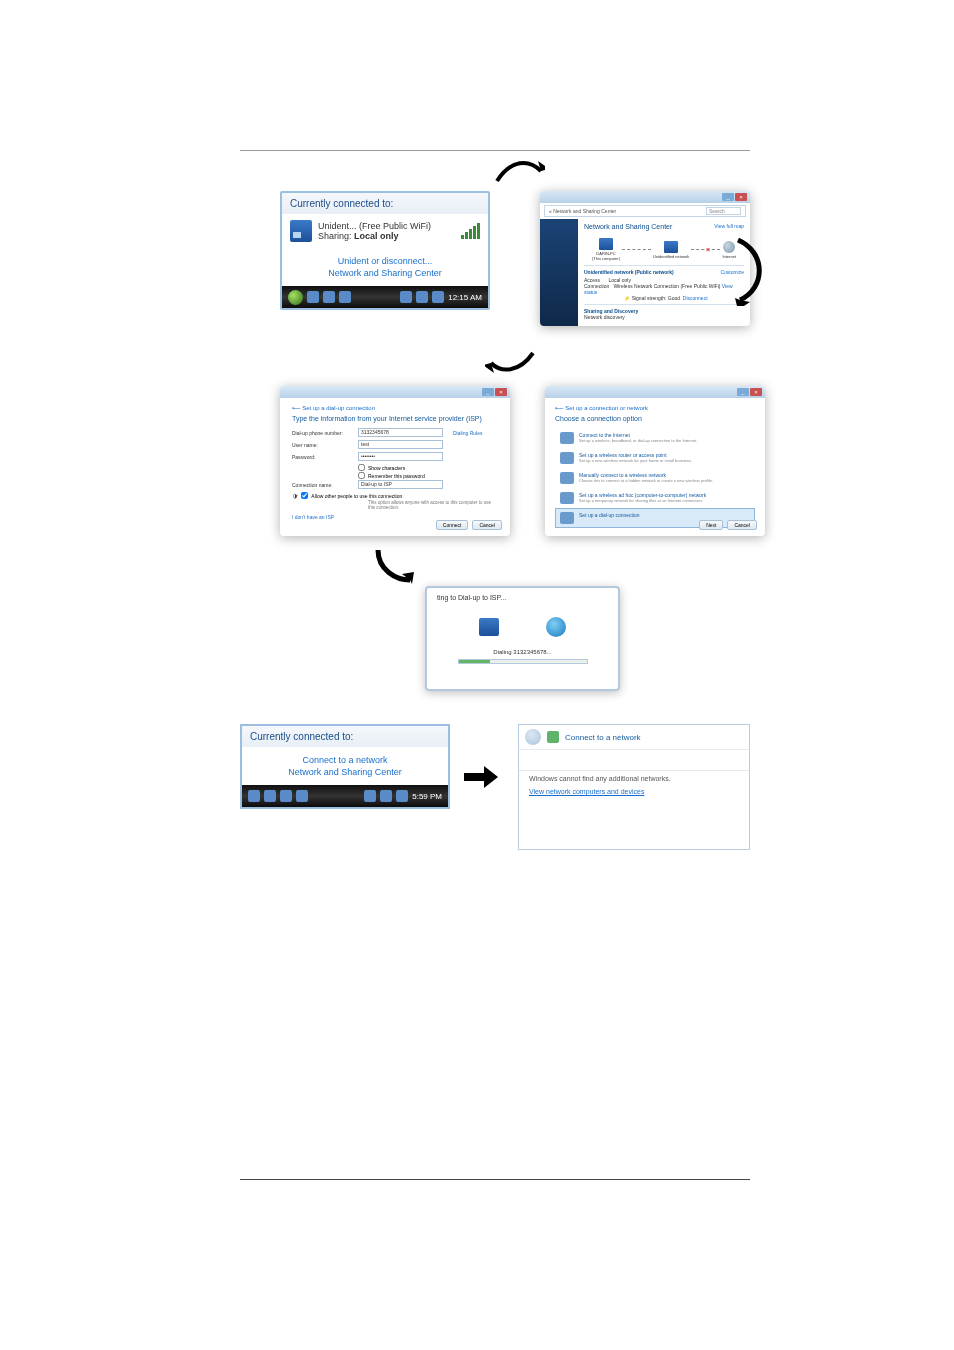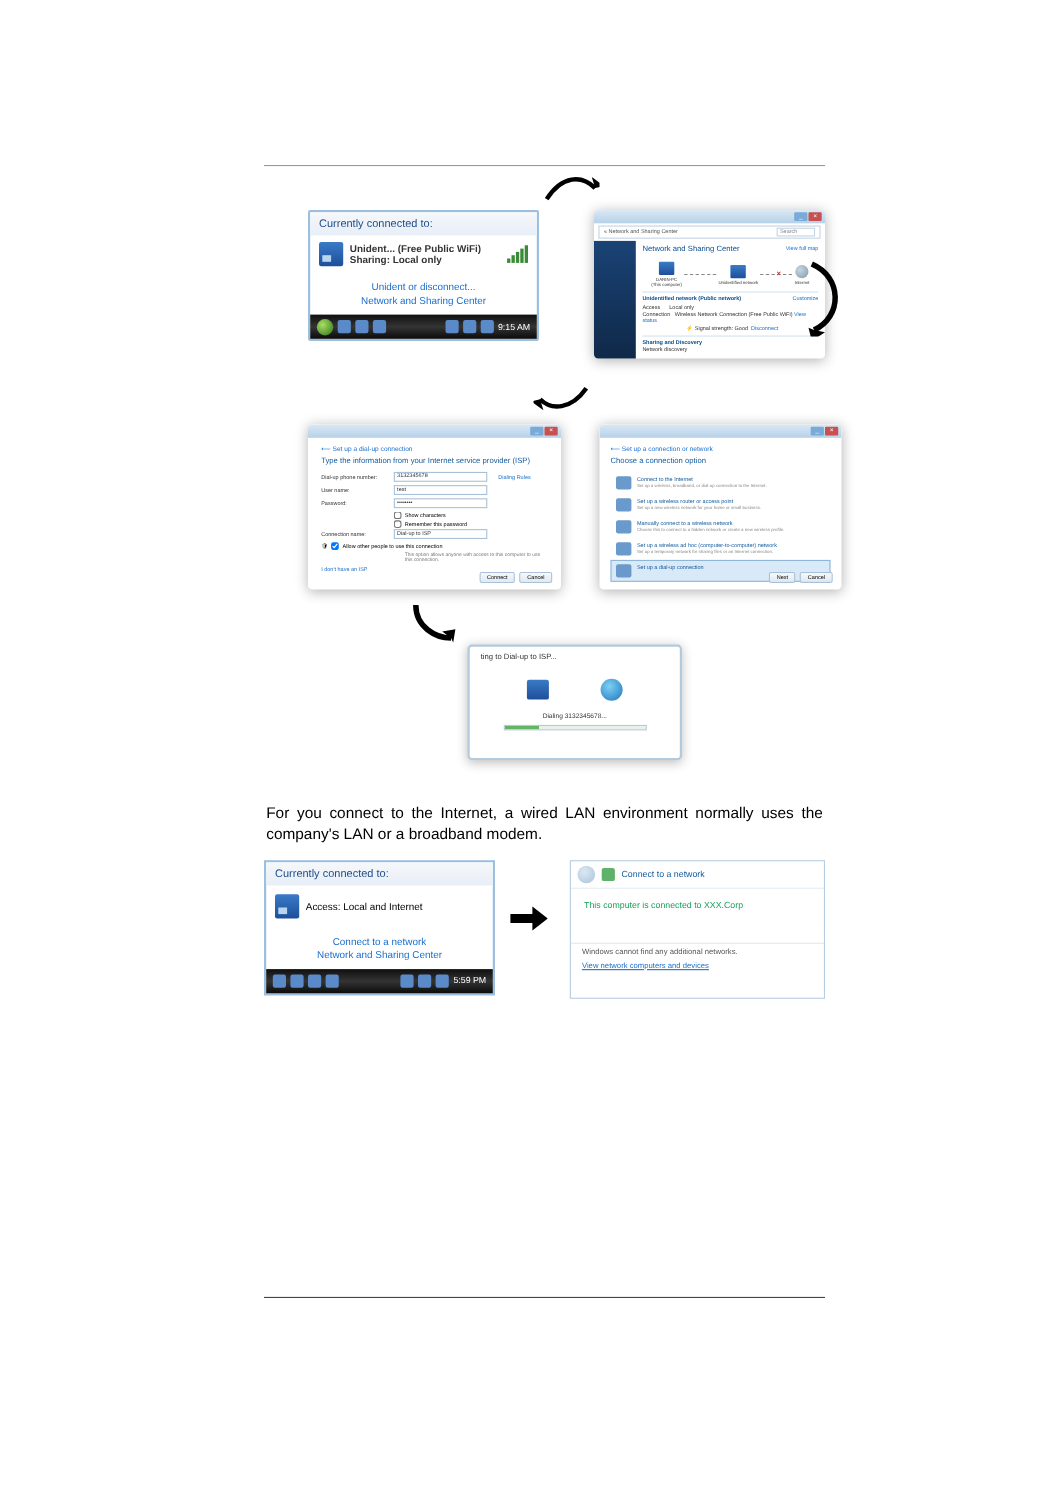--- a/index.html
+++ b/index.html
@@ -57,21 +57,20 @@
       position: absolute;
       left: 3px;
       top: 12px;
       width: 8px;
       height: 6px;
       background: #b8d5f0;
     }
     .popup1 .mid {
       font-size: 9px;
       color: #333;
-      font-weight: bold;
     }
     .sig-bars {
       display: inline-flex;
       align-items: flex-end;
       gap: 1px;
       margin-left: auto;
     }
     .sig-bars span { width: 3px; background: #3a8a3a; }
     .sig-bars span:nth-child(1){height:4px}
     .sig-bars span:nth-child(2){height:7px}
@@ -486,21 +485,21 @@
       </div>
       <div class="taskbar">
         <div class="orb"></div>
         <div class="tico"></div>
         <div class="tico"></div>
         <div class="tico"></div>
         <div style="flex:1"></div>
         <div class="tico"></div>
         <div class="tico"></div>
         <div class="tico"></div>
-        <div class="time">9:15 AM</div>
+        <div class="time">12:15 AM</div>
       </div>
     </div>
 
     <div class="win popup2">
       <div class="chrome"></div>
       <div class="ctrls">
         <span>_</span>
         <span>×</span>
       </div>
       <div class="addr">
@@ -670,30 +669,25 @@
       <div class="icons">
         <div class="pc2"></div>
         <div class="glb2"></div>
       </div>
       <div class="stat">Dialing 3132345678...</div>
       <div class="prog"></div>
     </div>
 
   </div>
 
-  <div class="body-text">For you connect to the Internet, a wired LAN environment normally uses the company's LAN or a broadband modem.</div>
 
   <div class="img-group2">
 
     <div class="popup6">
       <div class="head">Currently connected to:</div>
-      <div class="row1">
-        <div class="net-icon"></div>
-        <div>Access:  Local and Internet</div>
-      </div>
       <div class="links">
         <div>Connect to a network</div>
         <div>Network and Sharing Center</div>
       </div>
       <div class="taskbar">
         <div class="tico"></div>
         <div class="tico"></div>
         <div class="tico"></div>
         <div class="tico"></div>
         <div style="flex:1"></div>
@@ -710,21 +704,20 @@
           <path d="M22 2 L36 13 L22 24 z" fill="#000"></path>
         </svg>
     </div>
 
     <div class="popup7">
       <div class="hdr">
         <div class="bk"></div>
         <div class="ic"></div>
         <div class="tt">Connect to a network</div>
       </div>
-      <div class="msg">This computer is connected to XXX.Corp</div>
       <div class="note2">Windows cannot find any additional networks.</div>
       <div class="lnk">View network computers and devices</div>
     </div>
 
   </div>
 
 </div>
 
 <div class="hr-bot"></div>
 

